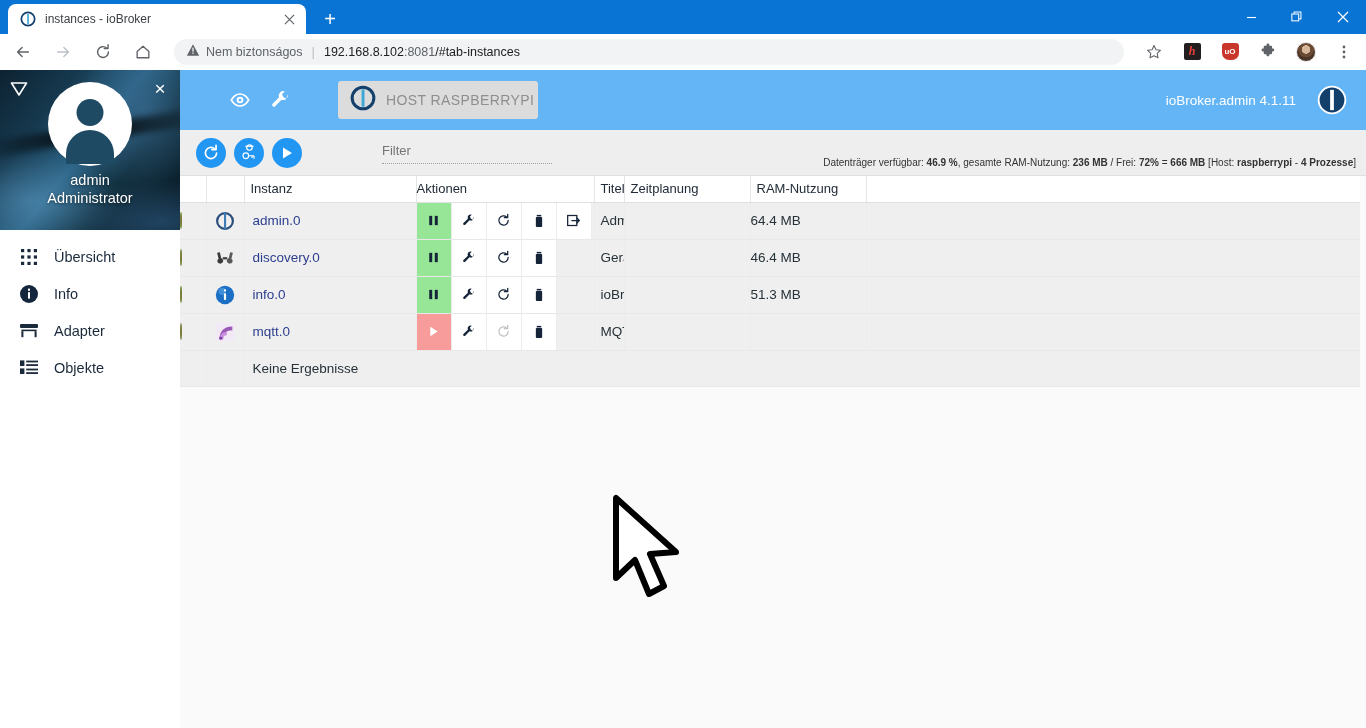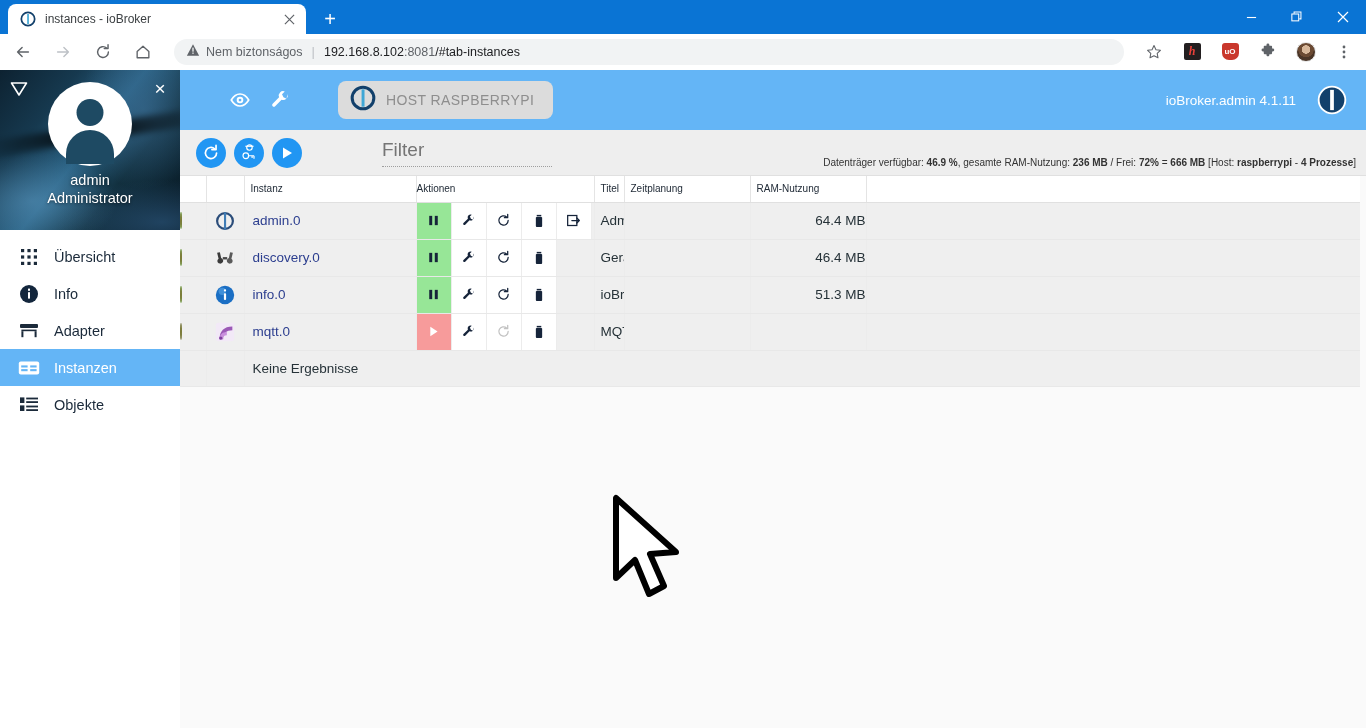--- a/index.html
+++ b/index.html
@@ -150,53 +150,53 @@
   .main { flex: 1; display: flex; flex-direction: column; min-width: 0; }
   .appbar {
     height: 60px; background: #64b5f6; display: flex; align-items: center;
     padding: 0 14px 0 40px; gap: 0;
   }
   .appbar-ico {
     width: 40px; height: 40px; display: flex; align-items: center;
     justify-content: center; color: #ffffff;
   }
   .host-chip {
-    margin-left: 38px; height: 38px; background: #dcdcdc; border-radius: 8px;
-    display: flex; align-items: center; gap: 10px; padding: 0 19px 0 12px;
+    margin-left: 38px; height: 38px; background: #dcdcdc; border-radius: 3px;
+    display: flex; align-items: center; gap: 10px; padding: 0 4px 0 12px;
   }
   .host-chip-label {
     font-size: 14px; color: #8e8e8e; letter-spacing: .4px; text-transform: uppercase;
   }
   .appbar-spacer { flex: 1; }
   .appbar-version { color: #ffffff; font-size: 13.5px; margin-right: 16px; }
 
   .toolbar {
     height: 46px; background: #eeeeee; display: flex; align-items: center;
     padding: 0 10px 0 16px; gap: 0; border-bottom: 1px solid #e0e0e0;
   }
   .rbtn {
     width: 30px; height: 30px; border-radius: 50%; background: #2196f3;
     display: flex; align-items: center; justify-content: center;
     color: #ffffff; margin-right: 8px; flex: 0 0 30px;
   }
   .filter-wrap { margin-left: 72px; width: 170px; }
   .filter-input {
     width: 100%; border: none; background: transparent; outline: none;
-    border-bottom: 1px dotted #9e9e9e; font-size: 19px; color: #be185d;
+    border-bottom: 1px dotted #9e9e9e; font-size: 13px; color: #be185d;
     padding-bottom: 5px; font-family: "Liberation Sans", sans-serif;
   }
   .toolbar-spacer { flex: 1; }
   .status-text { font-size: 10px; color: #333333; white-space: nowrap; margin-top: 20px; }
   .status-text b { font-weight: bold; }
 
   .content { flex: 1; background: #fafafa; position: relative; }
 
   table.itable { border-collapse: collapse; width: 1180px; table-layout: fixed; }
   .itable th {
-    background: #ffffff; font-weight: normal; font-size: 10px; color: #222c38;
+    background: #ffffff; font-weight: normal; font-size: 13px; color: #222c38;
     text-align: left; height: 26px; padding: 0 6px; border-right: 1px solid #e4e4e4;
     border-bottom: 1px solid #e0e0e0; vertical-align: middle;
   }
   .itable td {
     height: 36px; padding: 0; border-bottom: 1px solid #e8e8e8;
     border-right: 1px solid #ececec; font-size: 13.5px; color: #263238;
     background: #efefef; vertical-align: middle;
   }
   .c-dot { width: 26px; }
   .c-ico { width: 38px; }
@@ -222,21 +222,21 @@
     position: relative;
   }
   .act.run  { background: #97e697; }
   .act.stop { background: #f79b9b; }
   .act.dis  { color: #c2c2c2; }
   .acts-pad { flex: 1; background: #efefef; }
 
   .title-clip {
     padding-left: 6px; white-space: nowrap; overflow: hidden;
   }
-  .ram { text-align: right; padding-right: 12px; }
+  .ram { text-align: left; padding-right: 12px; }
   .noresults-row td { background: #efefef; }
 
   .cursor { position: absolute; left: 428px; top: 318px; pointer-events: none; }
 </style>
 </head>
 <body>
 
 <div class="browser-tabstrip">
   <div class="tab">
     <span class="tab-favicon">
@@ -389,32 +389,20 @@
           <svg width="20" height="18" viewBox="0 0 20 18" fill="#1b2a3a">
             <rect x="1" y="2" width="18" height="4" rx="1"></rect>
             <rect x="2.4" y="7.6" width="15.2" height="1.6"></rect>
             <rect x="2.4" y="9.2" width="2" height="6"></rect>
             <rect x="15.6" y="9.2" width="2" height="6"></rect>
           </svg>
         </span>
         <span>Adapter</span>
       </div>
 
-      <div class="sb-item active">
-        <span class="sb-ico">
-          <svg width="22" height="16" viewBox="0 0 22 16">
-            <rect x="0.8" y="1.6" width="20.4" height="12.8" rx="2" fill="#ffffff"></rect>
-            <rect x="3.2" y="5.4" width="6.4" height="2.1" fill="#64b5f6"></rect>
-            <rect x="3.2" y="9.1" width="6.4" height="2.1" fill="#64b5f6"></rect>
-            <rect x="12.2" y="5.4" width="6.4" height="2.1" fill="#64b5f6"></rect>
-            <rect x="12.2" y="9.1" width="6.4" height="2.1" fill="#64b5f6"></rect>
-          </svg>
-        </span>
-        <span>Instanzen</span>
-      </div>
 
       <div class="sb-item">
         <span class="sb-ico">
           <svg width="20" height="17" viewBox="0 0 20 17" fill="#1b2a3a">
             <rect x="1" y="1.4" width="4.4" height="5.6"></rect>
             <rect x="1" y="9.4" width="4.4" height="5.6"></rect>
             <rect x="7.2" y="1.6" width="11.8" height="1.8"></rect>
             <rect x="7.2" y="5.2" width="11.8" height="1.8"></rect>
             <rect x="7.2" y="9.6" width="11.8" height="1.8"></rect>
             <rect x="7.2" y="13.2" width="11.8" height="1.8"></rect>

